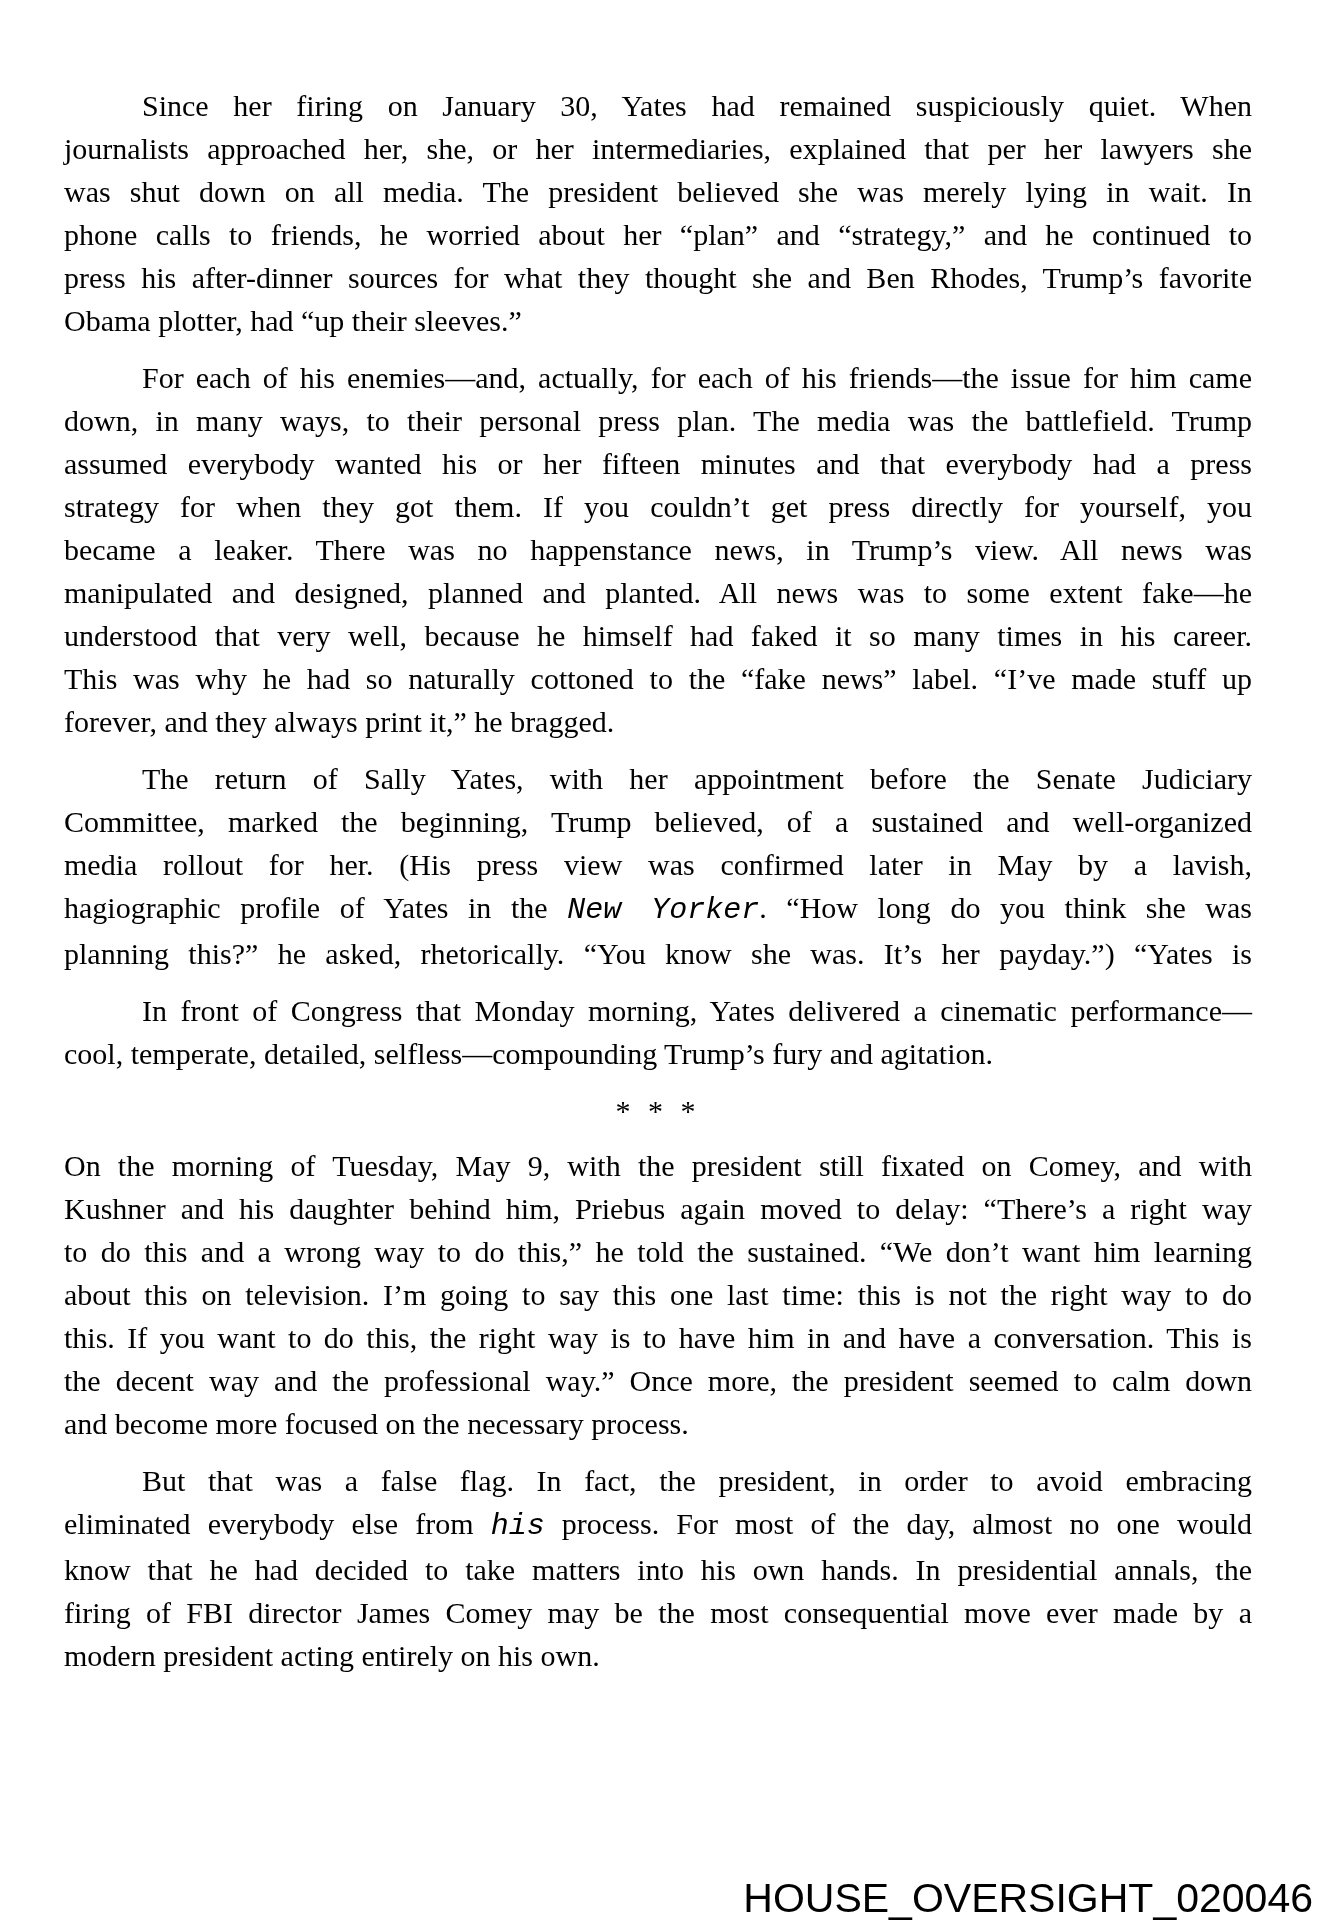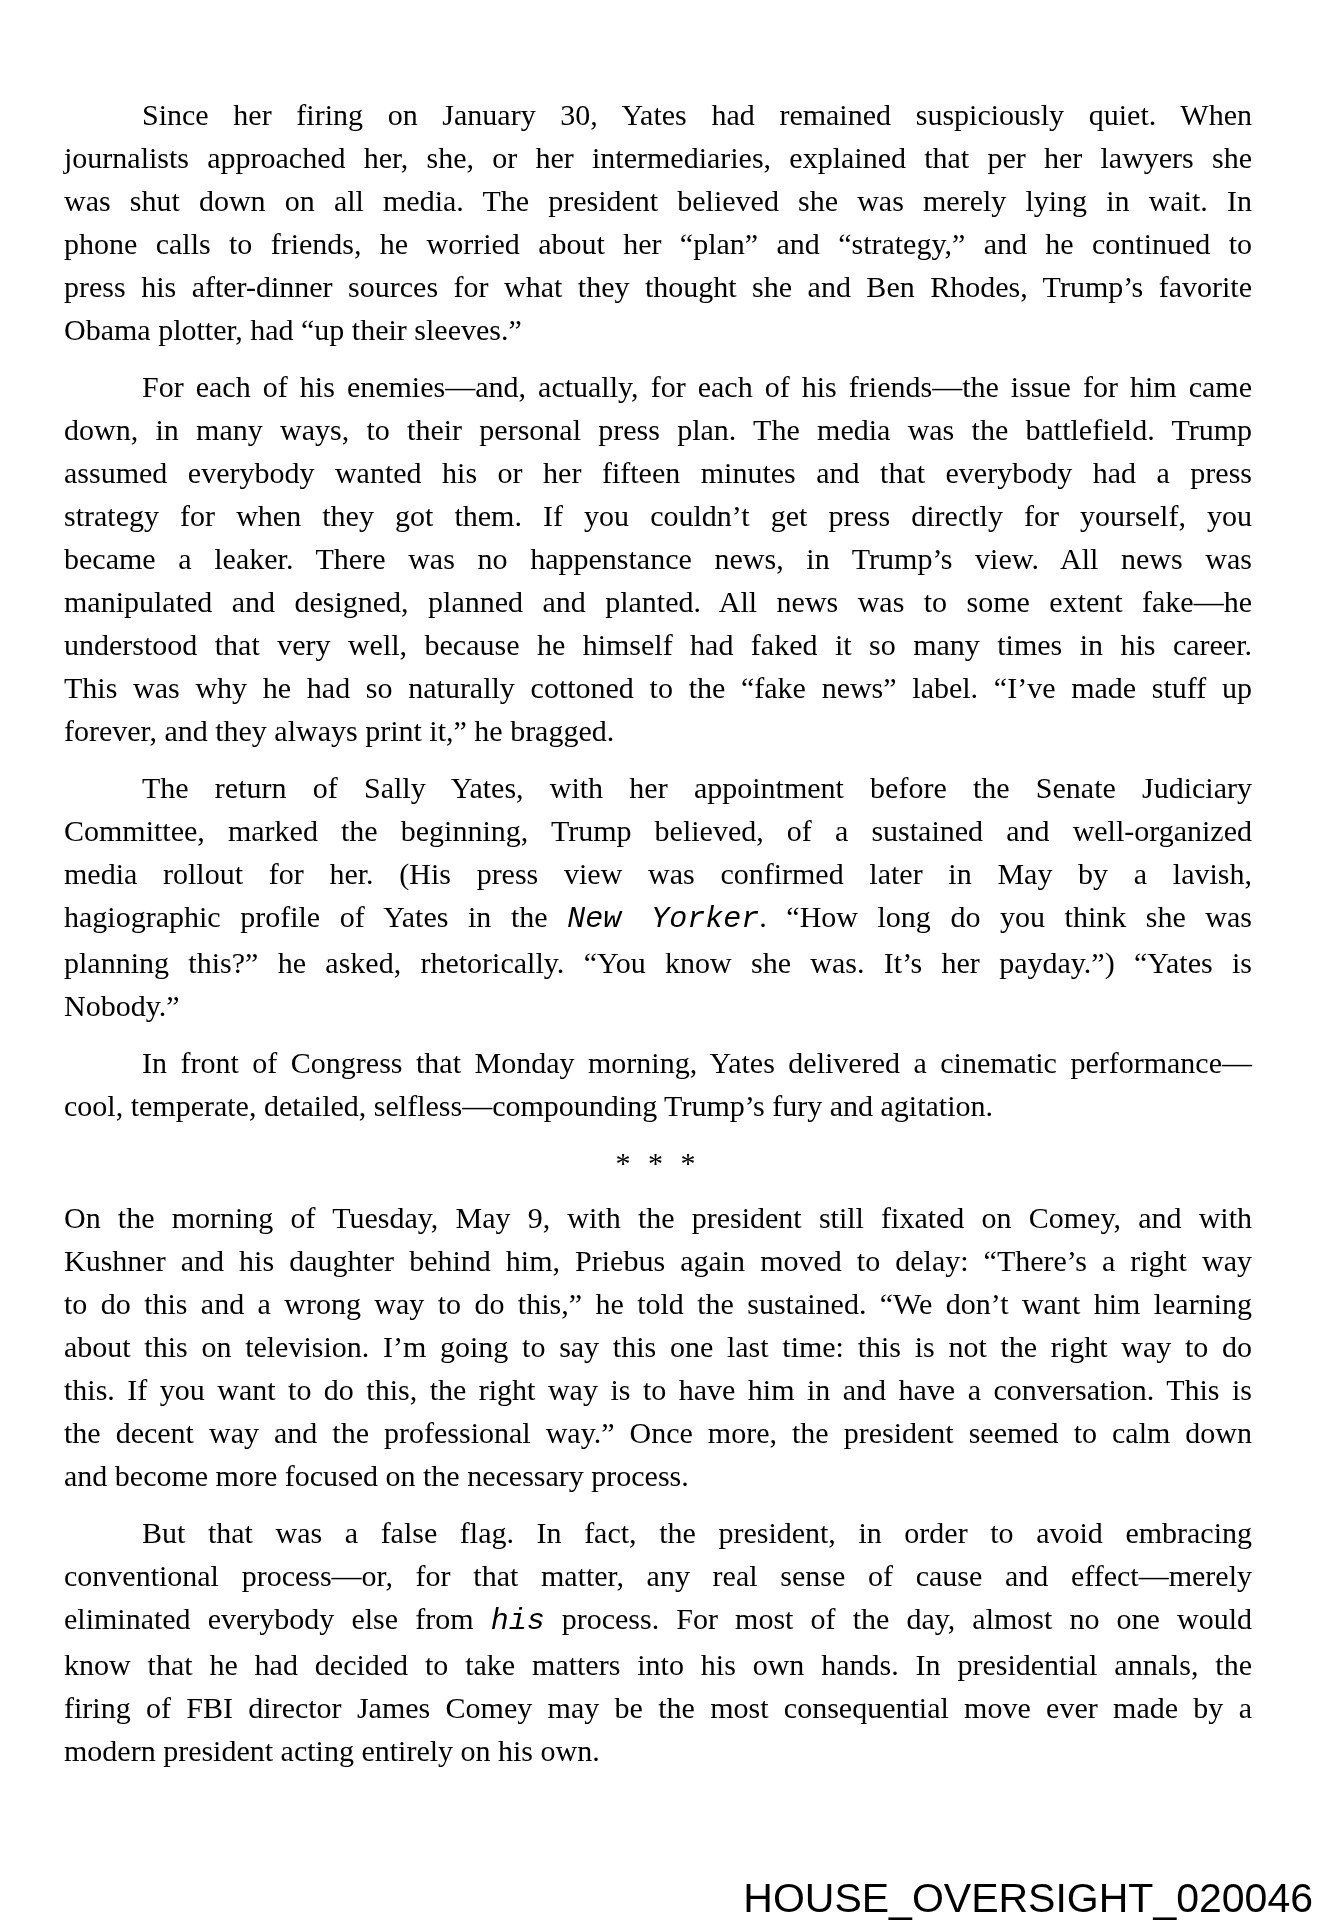--- a/index.html
+++ b/index.html
@@ -12,21 +12,21 @@
     color: #000000;
     margin: 0 auto;
     overflow: hidden;
   }
   .content {
     position: absolute;
     left: 64px;
     top: 84px;
     width: 1188px;
   }
-  .para { margin: 9px 0 14px 0; }
+  .para { margin: 0 0 14px 0; }
   .line {
     font-size: 30px;
     line-height: 43px;
     text-align: justify;
     text-align-last: justify;
     white-space: normal;
   }
   .line.last { text-align-last: left; }
   .para.indent .line:first-child { padding-left: 78px; }
   .italic { font-style: italic; font-family: Liberation Mono, monospace; }
@@ -71,41 +71,39 @@
           <div class="line"><span>understood that very well, because he himself had faked it so many times in his career.</span></div>
           <div class="line"><span>This was why he had so naturally cottoned to the “fake news” label. “I’ve made stuff up</span></div>
           <div class="line last"><span>forever, and they always print it,” he bragged.</span></div>
         </div>
         <div class="para indent">
           <div class="line"><span>The return of Sally Yates, with her appointment before the Senate Judiciary</span></div>
           <div class="line"><span>Committee, marked the beginning, Trump believed, of a sustained and well-organized</span></div>
           <div class="line"><span>media rollout for her. (His press view was confirmed later in May by a lavish,</span></div>
           <div class="line"><span>hagiographic profile of Yates in the </span><span class="italic">New Yorker</span><span>. “How long do you think she was</span></div>
           <div class="line"><span>planning this?” he asked, rhetorically. “You know she was. It’s her payday.”) “Yates is</span></div>
-          <div class="line last"><span>Nobody.”</span></div>
         </div>
         <div class="para indent">
           <div class="line"><span>In front of Congress that Monday morning, Yates delivered a cinematic performance—</span></div>
           <div class="line last"><span>cool, temperate, detailed, selfless—compounding Trump’s fury and agitation.</span></div>
         </div>
       </div>
     <div class="section-break">* * *</div>
     <div>
         <div class="para">
           <div class="line"><span>On the morning of Tuesday, May 9, with the president still fixated on Comey, and with</span></div>
           <div class="line"><span>Kushner and his daughter behind him, Priebus again moved to delay: “There’s a right way</span></div>
           <div class="line"><span>to do this and a wrong way to do this,” he told the sustained. “We don’t want him learning</span></div>
           <div class="line"><span>about this on television. I’m going to say this one last time: this is not the right way to do</span></div>
           <div class="line"><span>this. If you want to do this, the right way is to have him in and have a conversation. This is</span></div>
           <div class="line"><span>the decent way and the professional way.” Once more, the president seemed to calm down</span></div>
           <div class="line last"><span>and become more focused on the necessary process.</span></div>
         </div>
         <div class="para indent">
           <div class="line"><span>But that was a false flag. In fact, the president, in order to avoid embracing</span></div>
-          <div class="line"><span>conventional process—or, for that matter, any real sense of cause and effect—merely</span></div>
           <div class="line"><span>eliminated everybody else from </span><span class="italic">his</span><span> process. For most of the day, almost no one would</span></div>
           <div class="line"><span>know that he had decided to take matters into his own hands. In presidential annals, the</span></div>
           <div class="line"><span>firing of FBI director James Comey may be the most consequential move ever made by a</span></div>
           <div class="line last"><span>modern president acting entirely on his own.</span></div>
         </div>
       </div>
   </div>
   <div class="bates-stamp">HOUSE_OVERSIGHT_020046</div>
 </div>
 

